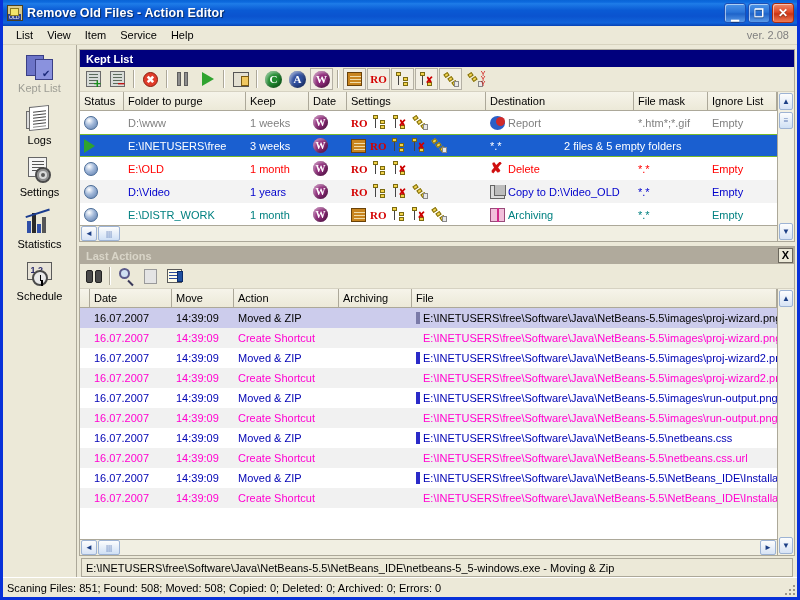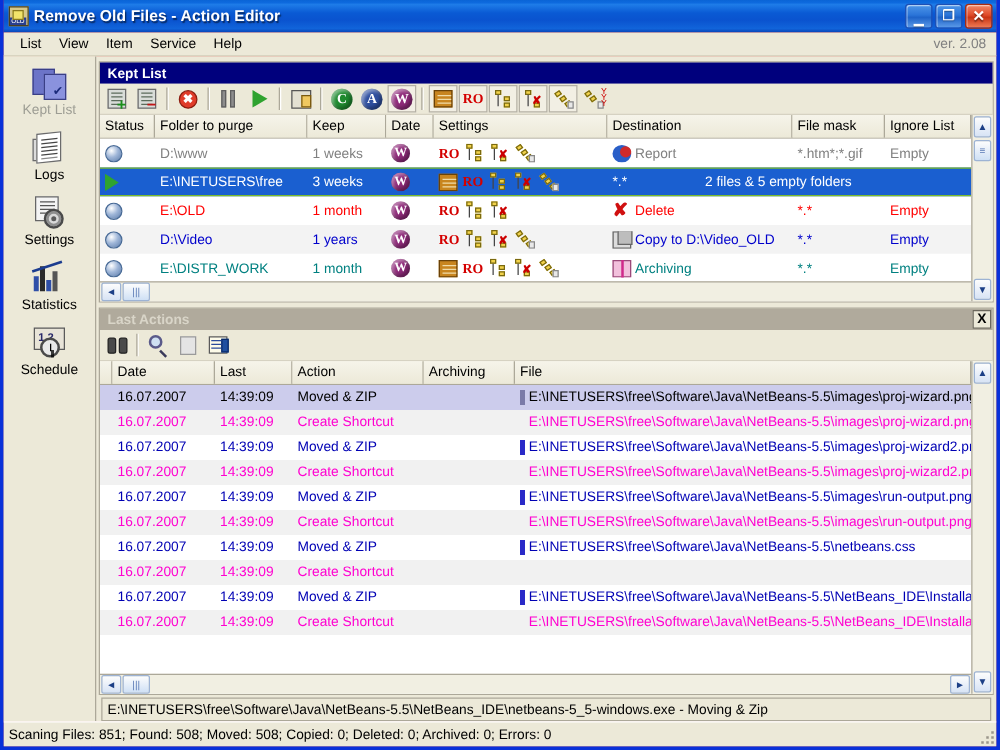--- a/index.html
+++ b/index.html
@@ -750,21 +750,21 @@
                 <span class="cn"></span>
               </span>
             </div>
         </div>
 
         <div class="grid-wrap">
           <div class="grid-main">
             <div class="grid-head">
               <div class="th" style="width:10px"></div>
               <div class="th" style="width:82px">Date</div>
-              <div class="th" style="width:62px">Last</div>
+              <div class="th" style="width:62px">Move</div>
               <div class="th" style="width:105px">Action</div>
               <div class="th" style="width:73px">Archiving</div>
               <div class="th" style="flex:1">File</div>
             </div>
 
             <div class="grid-rows">
 
               <div class="lrow hl">
                 <div class="lcell" style="width:10px"></div>
                 <div class="lcell c-black" style="width:82px">16.07.2007</div>
@@ -850,20 +850,21 @@
               </div>
 
               <div class="lrow alt">
                 <div class="lcell" style="width:10px"></div>
                 <div class="lcell c-mag" style="width:82px">16.07.2007</div>
                 <div class="lcell c-mag" style="width:62px">14:39:09</div>
                 <div class="lcell c-mag" style="width:105px">Create Shortcut</div>
                 <div class="lcell" style="width:73px"></div>
                 <div class="lcell c-mag" style="flex:1;display:flex;align-items:center">
                     <span class="file-mark none"></span>
+                    <span>E:\INETUSERS\free\Software\Java\NetBeans-5.5\netbeans.css.url</span>
                   </div>
               </div>
 
               <div class="lrow">
                 <div class="lcell" style="width:10px"></div>
                 <div class="lcell c-blue" style="width:82px">16.07.2007</div>
                 <div class="lcell c-blue" style="width:62px">14:39:09</div>
                 <div class="lcell c-blue" style="width:105px">Moved &amp; ZIP</div>
                 <div class="lcell" style="width:73px"><span class="pbar grayp"><span class="fill" style="width:16%"></span><span class="pct">16%</span></span></div>
                 <div class="lcell c-blue" style="flex:1;display:flex;align-items:center">

